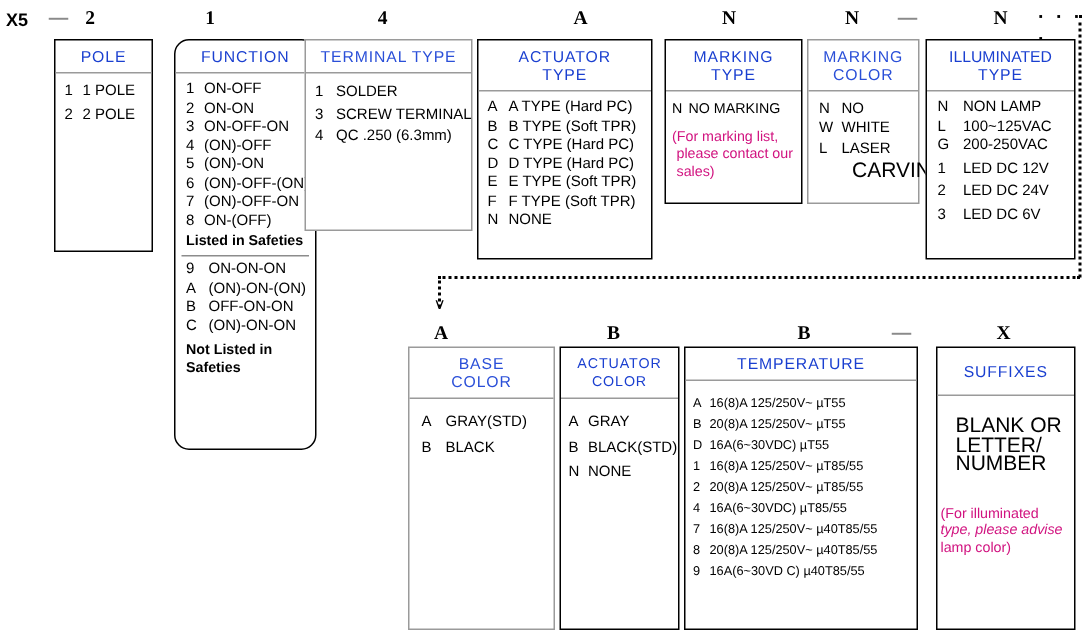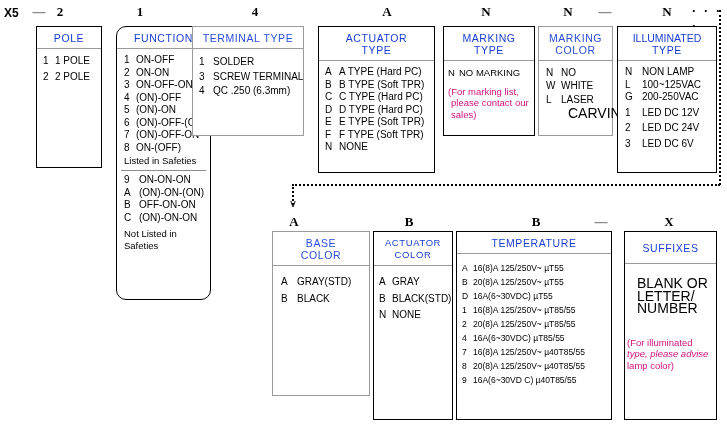--- a/index.html
+++ b/index.html
@@ -98,20 +98,21 @@
   .note {
     color: #d1127f;
     font-size: 9.5px;
     line-height: 11.5px;
     white-space: nowrap;
   }
   .subnote {
     font-size: 9.5px;
     line-height: 12px;
     color: #000;
+    font-weight: bold;
   }
   .rule {
     height: 1px;
     background: #8c8c8c;
     margin: 3px 6px 3px 6px;
   }
 
   .plain {
     font-size: 14px;
     line-height: 12.5px;
@@ -218,21 +219,21 @@
       </div>
     <div class="opt">
         <span class="opt-key" style="width:15px;">C</span>
         <span class="opt-val">(ON)-ON-ON</span>
       </div>
     <div class="subnote" style="margin-top:4px;">Not Listed in</div>
     <div class="subnote">Safeties</div>
   </div>
 </div>
 
-<div class="box gray" style="left:192px; top:26px; width:112px; height:110px;">
+<div class="box gray" style="left:203px; top:26px; width:112px; height:128px;">
   <div class="box-title">TERMINAL TYPE</div>
   <div class="divider"></div>
   <div class="box-body" style="padding-left:6px; padding-top:7px;">
     <div class="opt" style="margin-bottom:2px;">
         <span class="opt-key" style="width:14px;">1</span>
         <span class="opt-val">SOLDER</span>
       </div>
     <div class="opt" style="margin-bottom:2px;">
         <span class="opt-key" style="width:14px;">3</span>
         <span class="opt-val">SCREW TERMINAL</span>
@@ -362,21 +363,21 @@
 <div class="arrow-down" style="left:286px; top:200px; width:14px;">
   <div class="d">v</div>
 </div>
 
 <div class="code" style="left:285px; top:214px; width:18px;">A</div>
 <div class="code" style="left:400px; top:214px; width:18px;">B</div>
 <div class="code" style="left:527px; top:214px; width:18px;">B</div>
 <div class="dash" style="left:592px; top:214px; width:18px;">—</div>
 <div class="code" style="left:660px; top:214px; width:18px;">X</div>
 
-<div class="box gray" style="left:272px; top:231px; width:98px; height:165px;">
+<div class="box gray" style="left:272px; top:231px; width:98px; height:189px;">
   <div class="box-title">
     <div>BASE</div>
     <div>COLOR</div>
   </div>
   <div class="divider"></div>
   <div class="box-body" style="padding-left:8px; padding-top:10px;">
     <div class="opt" style="margin-bottom:4px;">
         <span class="opt-key" style="width:16px;">A</span>
         <span class="opt-val">GRAY(STD)</span>
       </div>

